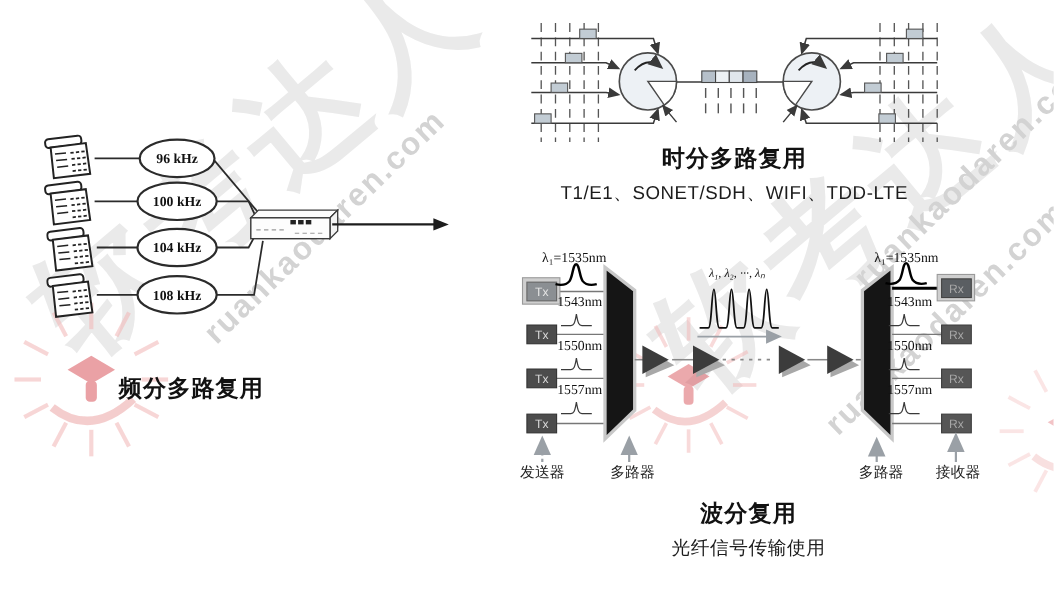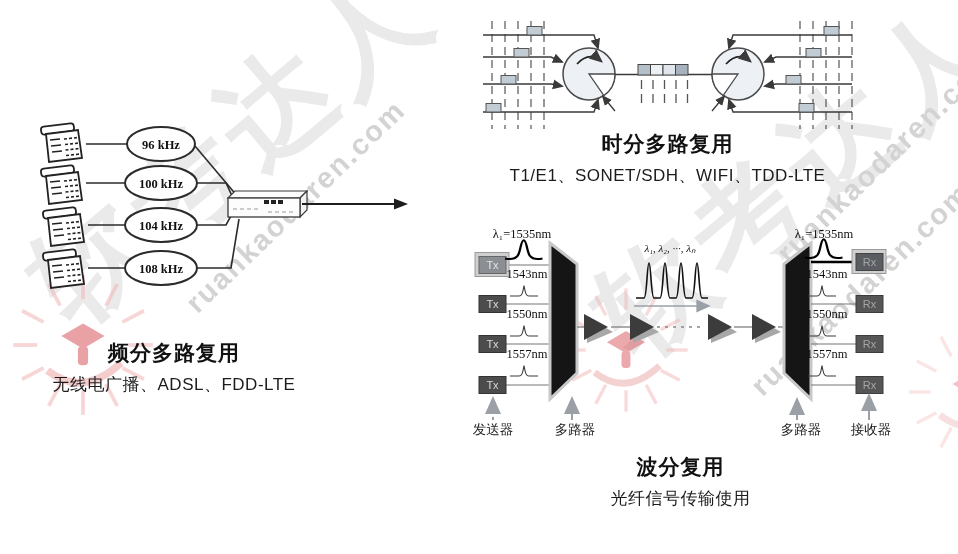--- a/index.html
+++ b/index.html
@@ -332,21 +332,20 @@
     <g font-size="13.5" fill="#1c1c1c" text-anchor="middle">
       <text x="493" y="434">发送器</text>
       <text x="575" y="434">多路器</text>
       <text x="801" y="434">多路器</text>
       <text x="871" y="434">接收器</text>
     </g>
   </svg>
 
   <div class="caption" style="left:28px; top:339px; width:292px;">
     <div class="cap-title">频分多路复用</div>
-    <div class="cap-sub">无线电广播、ADSL、FDD-LTE</div>
   </div>
 
   <div class="caption" style="left:470px; top:130px; width:395px;">
     <div class="cap-title">时分多路复用</div>
     <div class="cap-sub">T1/E1、SONET/SDH、WIFI、TDD-LTE</div>
   </div>
 
   <div class="caption" style="left:528px; top:453px; width:305px;">
     <div class="cap-title">波分复用</div>
     <div class="cap-sub">光纤信号传输使用</div>

